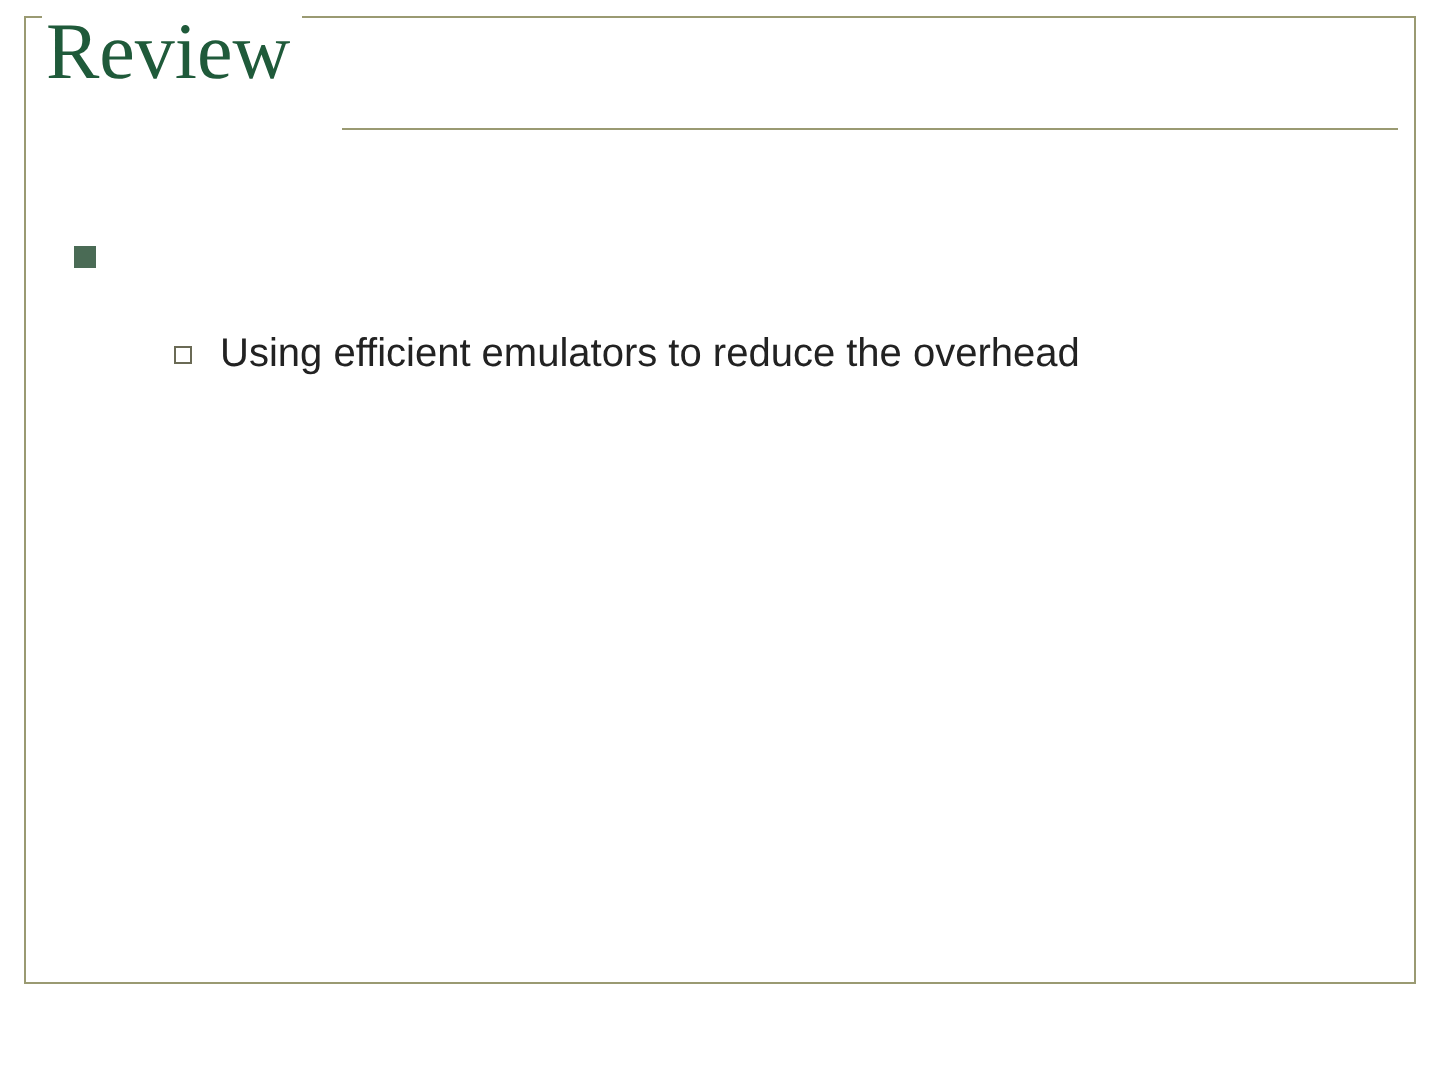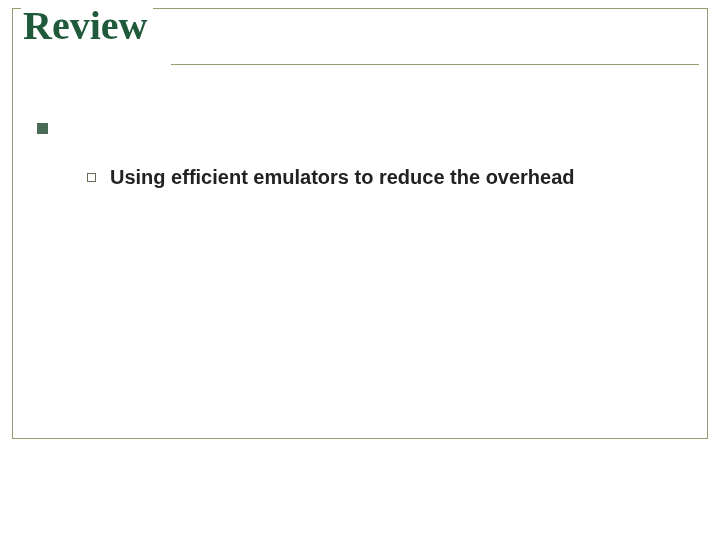--- a/index.html
+++ b/index.html
@@ -7,24 +7,23 @@
   body {
     background: #ffffff;
     font-family: Arial, Helvetica, sans-serif;
     position: relative;
   }
   .frame {
     position: absolute;
     left: 12px;
     top: 8px;
     width: 696px;
-    height: 431px;
+    height: 484px;
     border: 1px solid #9a9a72;
     background: #ffffff;
-    font-weight: bold;
   }
   .title-region {
     position: absolute;
     left: 8px;
     top: -4px;
     background: #ffffff;
     padding: 0 6px 0 2px;
   }
   .title {
     font-family: "Times New Roman", Times, serif;

